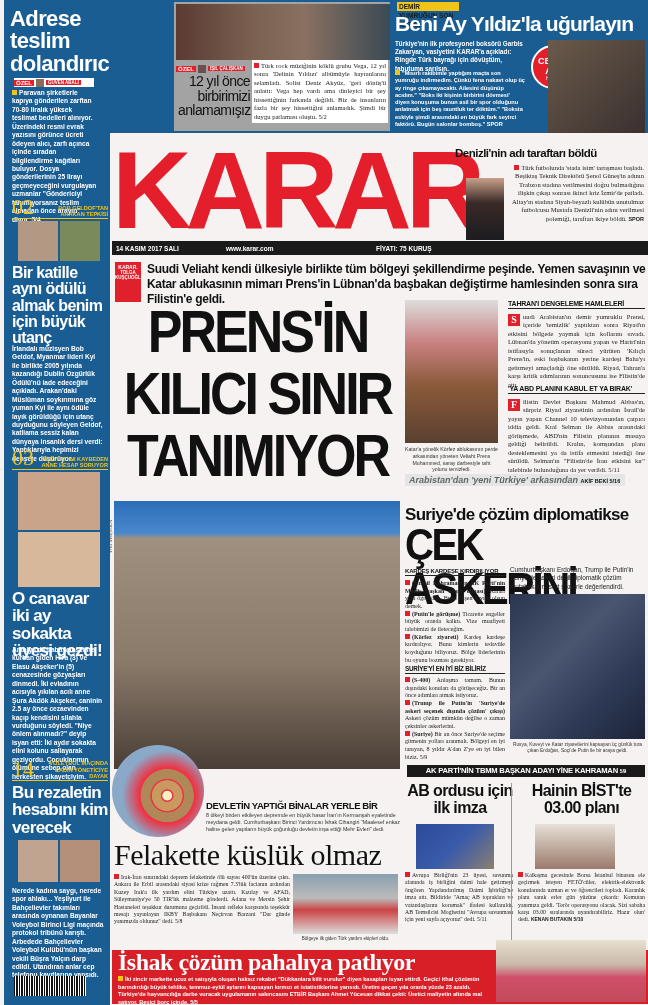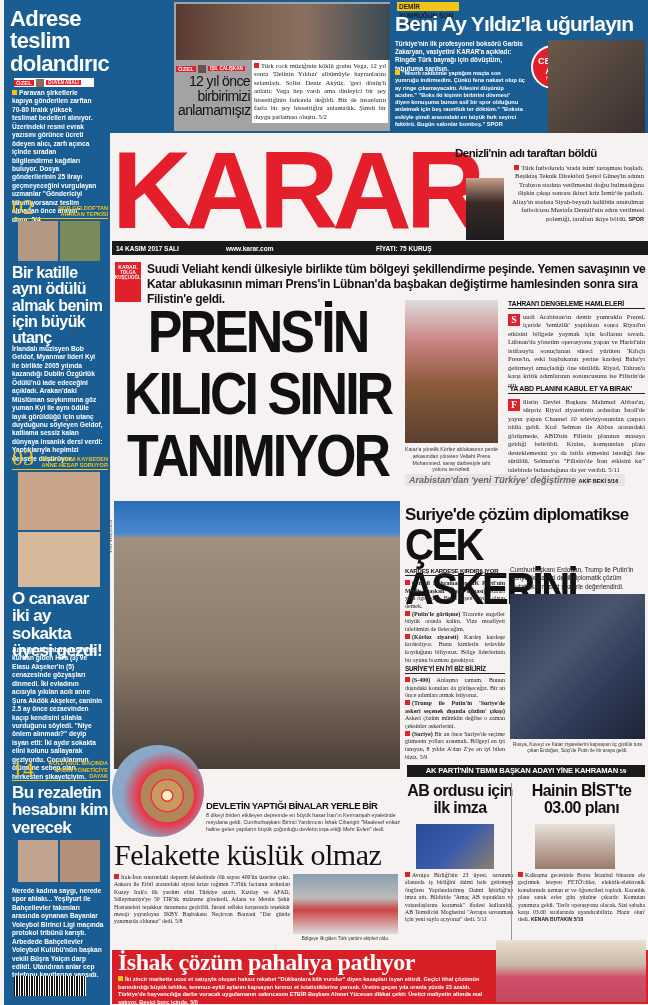--- a/index.html
+++ b/index.html
@@ -113,21 +113,21 @@
   <div>KILICI SINIR</div>
   <div>TANIMIYOR</div>
 </div>
 <div class="abs" style="left:405px;top:300px;width:93px;height:143px;background:linear-gradient(180deg,#ddd 0,#c98080 30%,#8a5a3a 60%,#5a4030 100%)"></div>
 <div class="abs cap" style="left:405px;top:446px;width:93px">Katar'a yönelik Körfez ablukasının perde arkasından yöneten Veliaht Prens Muhammed, saray darbesiyle taht yolunu temizledi.</div>
 <div class="abs sub" style="left:508px;top:300px;width:137px">TAHRAN'I DENGELEME HAMLELERİ</div>
 <div class="abs body" style="left:508px;top:313px;width:137px"><span class="dropcap">S</span><span>uudi Arabistan'ın demir yumruklu Prensi, içeride 'temizlik' yaptıktan sonra Riyad'ın etkisini bölgede yaymak için kollarını sıvadı. Lübnan'da yönetim operasyonu yapan ve Hariri'nin istifasıyla sonuçlanan süreci yürüten 'Kılıçlı Prens'in, eski başbakanın yerine kardeşi Baha'yı getirmeyi amaçladığı öne sürüldü. Riyad, Tahran'a karşı kritik adımlarının sonuncusunu ise Filistin'de attı.</span></div>
 <div class="abs sub" style="left:508px;top:385px;width:137px">'YA ABD PLANINI KABUL ET YA BIRAK'</div>
 <div class="abs body" style="left:508px;top:398px;width:137px"><span class="dropcap">F</span><span>ilistin Devlet Başkanı Mahmud Abbas'ın, sürpriz Riyad ziyaretinin ardından İsrail'de yayın yapan Channel 10 televizyonundan çarpıcı iddia geldi. Kral Selman ile Abbas arasındaki görüşmede, ABD'nin Filistin planının masaya geldiği belirtildi. Kralın, komşundan planı desteklemesini ya da istifa etmesini istediği öne sürüldü. Selman'ın "Filistin'de İran etkisini kır" talebinde bulunduğuna da yer verildi. 5/11</span></div>
 <div class="abs" style="left:405px;top:474px;width:220px;height:12px;background:#e5e5e5;font-size:9px;font-style:italic;font-weight:bold;color:#666;padding-left:4px;line-height:12px">
-  <span>Arabistan'dan 'yeni Türkiye' değiştirme</span> <span style="font-size:5.5px;color:#111;font-style:normal">AKİF BEKİ 5/16</span>
+  <span>Arabistan'dan 'yeni Türkiye' arkasından</span> <span style="font-size:5.5px;color:#111;font-style:normal">AKİF BEKİ 5/16</span>
 </div>
 
 <div class="abs" style="left:114px;top:501px;width:286px;height:268px;background:linear-gradient(180deg,#2a6db8 0,#4a88cc 12%,#a09080 14%,#8a7a6a 60%,#4a3e36 100%)"></div>
 <div class="abs" style="left:107px;top:520px;width:6px;font-size:4px;writing-mode:vertical-rl;color:#555">FOTOĞRAF: DHA</div>
 <div class="abs" style="left:112px;top:745px;width:92px;height:92px;border-radius:50%;background:radial-gradient(circle at 60% 55%,#f7f0c0 0 6%,#e34 7% 8%,#c99a60 9% 20%,#e34 21% 22%,#b08858 23% 35%,#e34 36% 37%,#8aa8c8 60%)"></div>
 <div class="abs" style="left:206px;top:800px;width:194px;font-size:9.5px;font-weight:bold;letter-spacing:-0.4px">DEVLETİN YAPTIĞI BİNALAR YERLE BİR</div>
 <div class="abs" style="left:206px;top:812px;width:194px;font-size:5.3px;line-height:1.3;color:#333">8 ülkeyi birden etkileyen depremde en büyük hasar İran'ın Kermanşah eyaletinde meydana geldi. Cumhurbaşkanı Birinci Yardımcısı İshak Cihangiri "Maalesef enkaz haline gelen yapıların büyük çoğunluğu devletin inşa ettiği Mehr Evleri" dedi.</div>
 <div class="abs serif" style="left:114px;top:838px;width:286px;font-size:30px;line-height:1.1;letter-spacing:-0.5px">Felakette küslük olmaz</div>
 <div class="abs body" style="left:114px;top:874px;width:176px;font-size:5.8px"><span class="bullet-r"></span><span>Irak-İran sınırındaki deprem felaketinde ölü sayısı 400'ün üzerine çıktı. Ankara ile Erbil arasındaki siyasi krize rağmen 7.3'lük facianın ardından Kuzey Irak'a ilk yardım elini Türkiye uzattı. Kızılay ve AFAD, Süleymaniye'ye 50 TIR'lık malzeme gönderdi. Adana ve Mersin Şehir Hastaneleri teşakkur durumuna geçirildi. İnsani refleks karşısında teşekkür mesajı yayınlayan IKBY Başbakanı Neçirvan Barzani "Dar günde yanımızda oldunuz" dedi. 5/8</span></div>
 <div class="abs" style="left:293px;top:874px;width:105px;height:60px;background:linear-gradient(180deg,#8aa0b0 0,#bbb 40%,#c44 60%,#ddd 100%)"></div>

